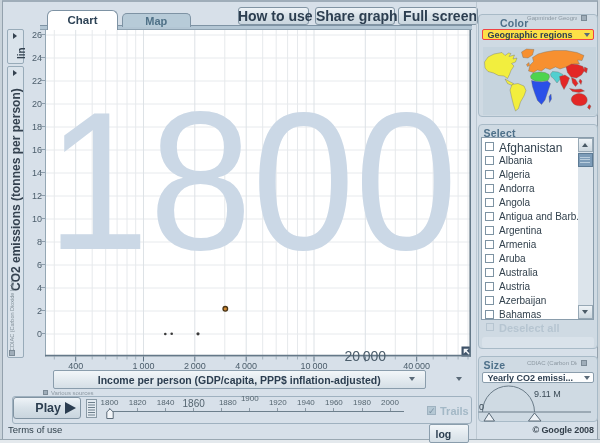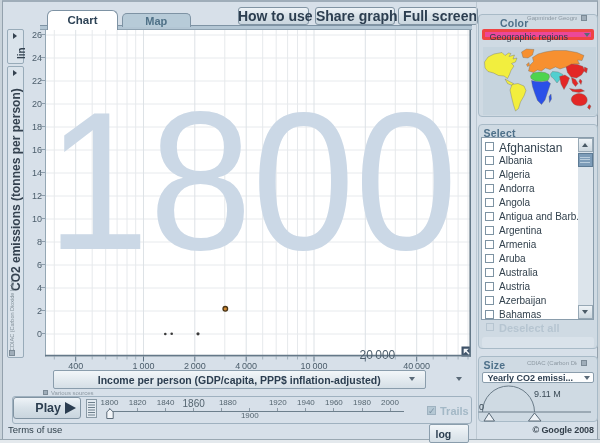--- a/index.html
+++ b/index.html
@@ -158,21 +158,21 @@
 <div style="position:absolute;left:41px;top:80.0px;width:4px;height:1px;background:#8d9dab;"></div>
 <div style="position:absolute;left:14px;top:53.0px;width:28px;text-align:right;font-size:9px;color:#4b5d6b;">24</div>
 <div style="position:absolute;left:41px;top:57.0px;width:4px;height:1px;background:#8d9dab;"></div>
 <div style="position:absolute;left:14px;top:30.0px;width:28px;text-align:right;font-size:9px;color:#4b5d6b;">26</div>
 <div style="position:absolute;left:41px;top:34.0px;width:4px;height:1px;background:#8d9dab;"></div>
 <div style="position:absolute;left:45.7px;top:360.5px;width:60px;text-align:center;font-size:9px;color:#4b5d6b;">400</div>
 <div style="position:absolute;left:113.5px;top:360.5px;width:60px;text-align:center;font-size:9px;color:#4b5d6b;">1 000</div>
 <div style="position:absolute;left:164.8px;top:360.5px;width:60px;text-align:center;font-size:9px;color:#4b5d6b;">2 000</div>
 <div style="position:absolute;left:216.2px;top:360.5px;width:60px;text-align:center;font-size:9px;color:#4b5d6b;">4 000</div>
 <div style="position:absolute;left:284.0px;top:360.5px;width:60px;text-align:center;font-size:9px;color:#4b5d6b;">10 000</div>
-<div style="position:absolute;left:335.3px;top:348px;width:60px;text-align:right;font-size:12px;color:#4b5d6b;">20 000</div>
+<div style="position:absolute;left:335.3px;top:348px;width:60px;text-align:center;font-size:14px;color:#4b5d6b;">20 000</div>
 <div style="position:absolute;left:386.7px;top:360.5px;width:60px;text-align:center;font-size:9px;color:#4b5d6b;">40 000</div>
 
 <div class="ddl" style="left:53px;top:369.5px;width:372.5px;height:19px;text-align:center;line-height:18px;">Income per person (GDP/capita, PPP$ inflation-adjusted)</div>
 <div class="arrow" style="left:409px;top:377px;"></div>
 <div class="ddl" style="left:428.5px;top:378px;width:40.5px;height:19px;padding-left:6px;line-height:18px;margin-top:46px;">log</div>
 <div class="arrow" style="left:456px;top:377px;"></div>
 <div class="tinyicon" style="left:43px;top:390px;width:5px;height:5px;"></div>
 <div class="tiny" style="left:51px;top:389.5px;">Various sources</div>
 
 <div style="position:absolute;left:12px;top:395.5px;width:459.5px;height:28.5px;border:1px solid #9fb1bf;border-radius:3px;"></div>
@@ -191,21 +191,21 @@
 <div style="position:absolute;left:94.5px;top:397.5px;width:30px;text-align:center;font-size:8px;color:#54646f;">1800</div>
 <div style="position:absolute;left:109.0px;top:407.5px;width:1px;height:3px;background:#8a98a4;"></div>
 <div style="position:absolute;left:122.6px;top:397.5px;width:30px;text-align:center;font-size:8px;color:#54646f;">1820</div>
 <div style="position:absolute;left:137.1px;top:407.5px;width:1px;height:3px;background:#8a98a4;"></div>
 <div style="position:absolute;left:150.6px;top:397.5px;width:30px;text-align:center;font-size:8px;color:#54646f;">1840</div>
 <div style="position:absolute;left:165.1px;top:407.5px;width:1px;height:3px;background:#8a98a4;"></div>
 <div style="position:absolute;left:178.7px;top:397.5px;width:30px;text-align:center;font-size:10px;color:#54646f;">1860</div>
 <div style="position:absolute;left:193.2px;top:407.5px;width:1px;height:3px;background:#8a98a4;"></div>
 <div style="position:absolute;left:206.7px;top:397.5px;width:30px;text-align:right;font-size:8px;color:#54646f;">1880</div>
 <div style="position:absolute;left:221.2px;top:407.5px;width:1px;height:3px;background:#8a98a4;"></div>
-<div style="position:absolute;left:234.8px;top:411px;width:30px;text-align:center;font-size:8px;color:#54646f;">1900</div>
+<div style="position:absolute;left:234.8px;top:394px;width:30px;text-align:center;font-size:8px;color:#54646f;">1900</div>
 <div style="position:absolute;left:249.2px;top:407.5px;width:1px;height:3px;background:#8a98a4;"></div>
 <div style="position:absolute;left:262.8px;top:397.5px;width:30px;text-align:center;font-size:8px;color:#54646f;">1920</div>
 <div style="position:absolute;left:277.3px;top:407.5px;width:1px;height:3px;background:#8a98a4;"></div>
 <div style="position:absolute;left:290.9px;top:397.5px;width:30px;text-align:center;font-size:8px;color:#54646f;">1940</div>
 <div style="position:absolute;left:305.4px;top:407.5px;width:1px;height:3px;background:#8a98a4;"></div>
 <div style="position:absolute;left:318.9px;top:397.5px;width:30px;text-align:center;font-size:8px;color:#54646f;">1960</div>
 <div style="position:absolute;left:333.4px;top:407.5px;width:1px;height:3px;background:#8a98a4;"></div>
 <div style="position:absolute;left:347.0px;top:397.5px;width:30px;text-align:center;font-size:8px;color:#54646f;">1980</div>
 <div style="position:absolute;left:361.5px;top:407.5px;width:1px;height:3px;background:#8a98a4;"></div>
 <div style="position:absolute;left:375.0px;top:397.5px;width:30px;text-align:center;font-size:8px;color:#54646f;">2000</div>
@@ -217,21 +217,21 @@
 <div style="position:absolute;left:427px;top:405.5px;width:9px;height:9px;background:#b5c8d4;border:1px solid #9fb2c0;color:#7d93a5;font-size:9px;line-height:9px;text-align:center;">✓</div>
 <div style="position:absolute;left:440px;top:404.5px;font-weight:bold;font-size:11px;color:#a3b8c6;">Trails</div>
 <div style="position:absolute;left:8px;top:423.5px;font-size:9.5px;color:#2f3f4a;">Terms of use</div>
 
 <div style="position:absolute;left:476px;top:2px;width:1px;height:437px;background:#bcc8d2;"></div>
 
 <div class="panel" style="left:478px;top:13.5px;width:119.5px;height:103.5px;"></div>
 <div class="ptitle" style="left:500px;top:17px;text-align:center;">Color</div>
 <div class="tiny" style="left:527px;top:15px;width:50px;overflow:hidden;">Gapminder Geogra...</div>
 <div class="tinyicon" style="left:581px;top:15px;"></div>
-<div style="position:absolute;left:481.5px;top:28.5px;width:112.5px;height:11.5px;background:#ec4899;border:3px solid #ef4444;border-radius:2px;font-weight:normal;font-size:9px;color:#2c3e50;padding:0 0 0 5px;line-height:11.5px;">Geographic regions</div>
+<div style="position:absolute;left:481.5px;top:28.5px;width:112.5px;height:11.5px;background:#fde047;border:1px solid #ef4444;border-radius:2px;font-weight:bold;font-size:9px;color:#2c3e50;padding:0 0 0 5px;line-height:11.5px;">Geographic regions</div>
 <div class="arrow" style="left:584px;top:32.5px;"></div>
 <svg style="position:absolute;left:482.5px;top:46.5px;" width="113" height="68" viewBox="0 0 113 68">
 <rect x="0" y="0" width="113" height="68" fill="#c6d4de"></rect>
 <g stroke="#666660" stroke-width="0.35" stroke-linejoin="round">
 <path fill="#f79030" d="M40,10.5 L38.5,5 L43.5,2 L51,2.5 L49.5,8 L45,11 Z"></path>
 <path fill="#f2ee3e" d="M2,21 L1.5,15 L5,10 L11,7 L19,5.5 L22,8.5 L25.5,6 L28,6.5 L26,9.5 L31.5,8 L30,12 L34,11 L32.5,15 L28.5,16.5 L31,19 L28,23.5 L26.5,27.5 L24.5,31.5 L21,29 L15.5,28.5 L10.5,26 L5,24.5 Z"></path>
 <path fill="#f2ee3e" d="M22,32 L26.5,34.5 L30.5,36.5 L29,38.5 L24.5,36.5 Z"></path>
 <path fill="#f2ee3e" d="M29,37.5 L35,36.5 L41,39 L43,43.5 L41,49 L37.5,55 L35.5,61.5 L32.5,64 L30.5,58 L28.5,50 L27,43 Z"></path>
 <path fill="#f79030" d="M43.5,17.5 L46,15.5 L46.5,18.5 L44.5,19.5 Z"></path>
 <path fill="#f79030" d="M45.5,24 L47,18 L50.5,14.5 L49.5,10.5 L55,7 L62,5 L71,3.5 L83,3.5 L94,5.5 L101,8.5 L99,13.5 L94.5,13 L96.5,17 L90.5,17 L88.5,21 L83,20 L77,22 L72.5,20 L67,22.5 L62.5,21 L58.5,24 L54.5,23 L50.5,25.5 Z"></path>

